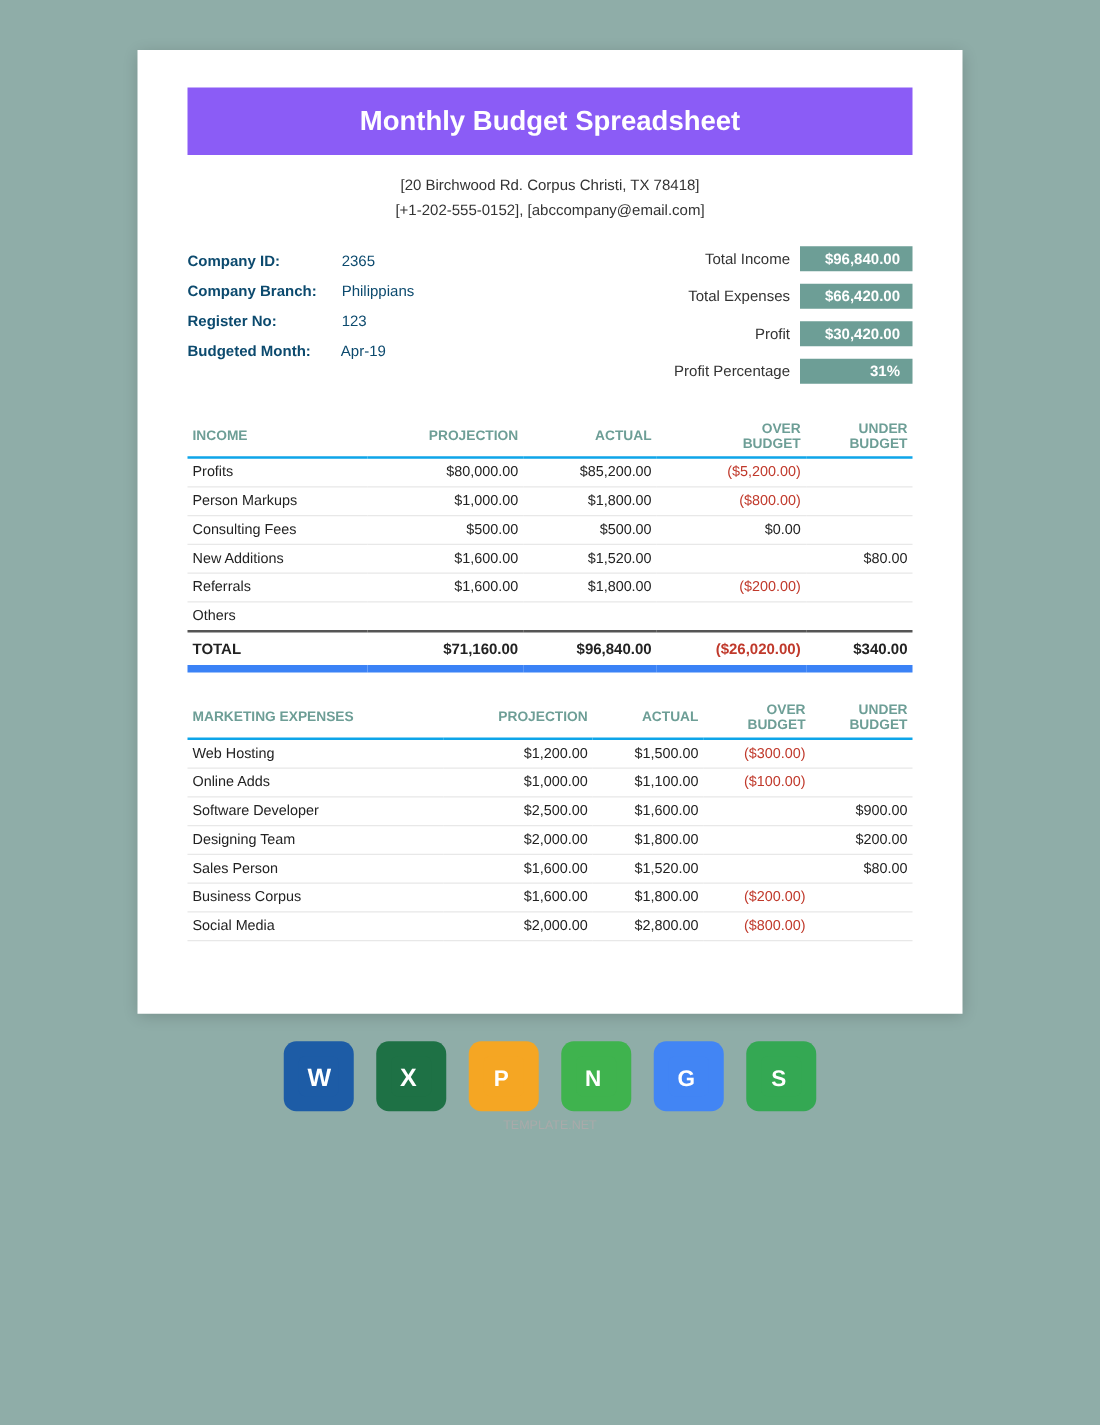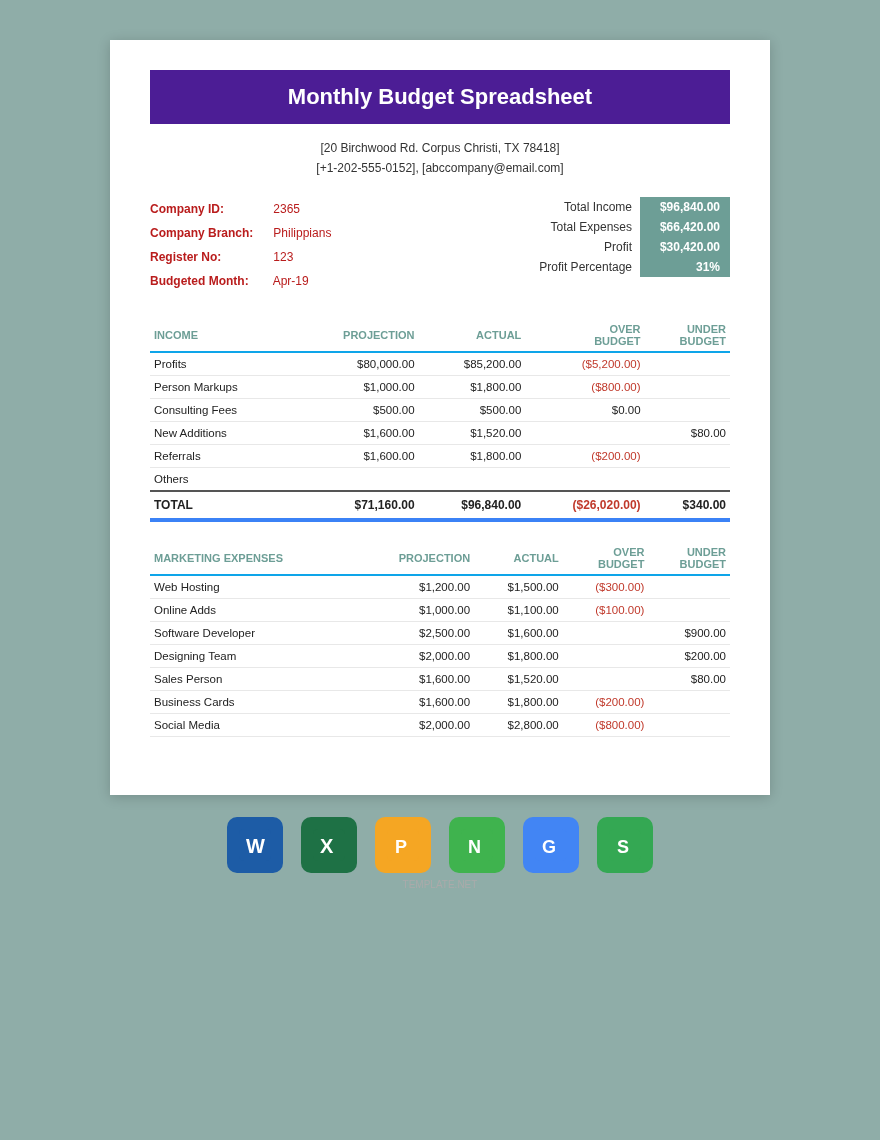--- a/index.html
+++ b/index.html
@@ -13,21 +13,21 @@
       align-items: center;
       padding: 40px 0 20px 0;
     }
     .page-container {
       width: 660px;
       background: #fff;
       padding: 30px 40px 40px 40px;
       box-shadow: 0 2px 12px rgba(0,0,0,0.18);
     }
     .title-bar {
-      background: #4c1d95;
+      background: #8b5cf6;
       color: #fff;
       text-align: center;
       font-size: 22px;
       font-weight: bold;
       padding: 14px 32px;
       margin-bottom: 14px;
     }
     .company-info {
       text-align: center;
       margin-bottom: 18px;
@@ -39,32 +39,32 @@
       color: #6d9e96;
       font-weight: bold;
     }
     .meta-summary {
       display: flex;
       justify-content: space-between;
       margin-bottom: 24px;
     }
     .meta-left {
       font-size: 12px;
-      color: #b91c1c;
+      color: #0c4a6e;
       line-height: 2;
     }
     .meta-left .label {
       font-weight: bold;
       display: inline-block;
       width: 120px;
     }
     .meta-right {
       display: flex;
       flex-direction: column;
-      gap: 0;
+      gap: 10px;
     }
     .summary-row {
       display: flex;
       align-items: center;
       gap: 8px;
       font-size: 12px;
     }
     .summary-row .s-label {
       text-align: right;
       color: #333;
@@ -99,21 +99,21 @@
     .section-table td {
       padding: 5px 4px;
       border-bottom: 1px solid #e8e8e8;
       color: #222;
     }
     .section-table td.right { text-align: right; }
     .section-table td.red { color: #c0392b; text-align: right; }
     .section-table td.green { text-align: right; }
     .section-table .total-row td {
       border-top: 2px solid #555;
-      border-bottom: 4px solid #3b82f6;
+      border-bottom: 6px solid #3b82f6;
       font-weight: bold;
       font-size: 12px;
       padding: 6px 4px;
     }
     .footer-icons {
       display: flex;
       gap: 18px;
       justify-content: center;
       margin-top: 22px;
     }
@@ -298,21 +298,21 @@
     <td class="green">$200.00</td>
   </tr>
         <tr>
     <td>Sales Person</td>
     <td class="right">$1,600.00</td>
     <td class="right">$1,520.00</td>
     <td class="right"></td>
     <td class="green">$80.00</td>
   </tr>
         <tr>
-    <td>Business Cards</td>
+    <td>Business Corpus</td>
     <td class="right">$1,600.00</td>
     <td class="right">$1,800.00</td>
     <td class="red">($200.00)</td>
     <td class="green"></td>
   </tr>
         <tr>
     <td>Social Media</td>
     <td class="right">$2,000.00</td>
     <td class="right">$2,800.00</td>
     <td class="red">($800.00)</td>

